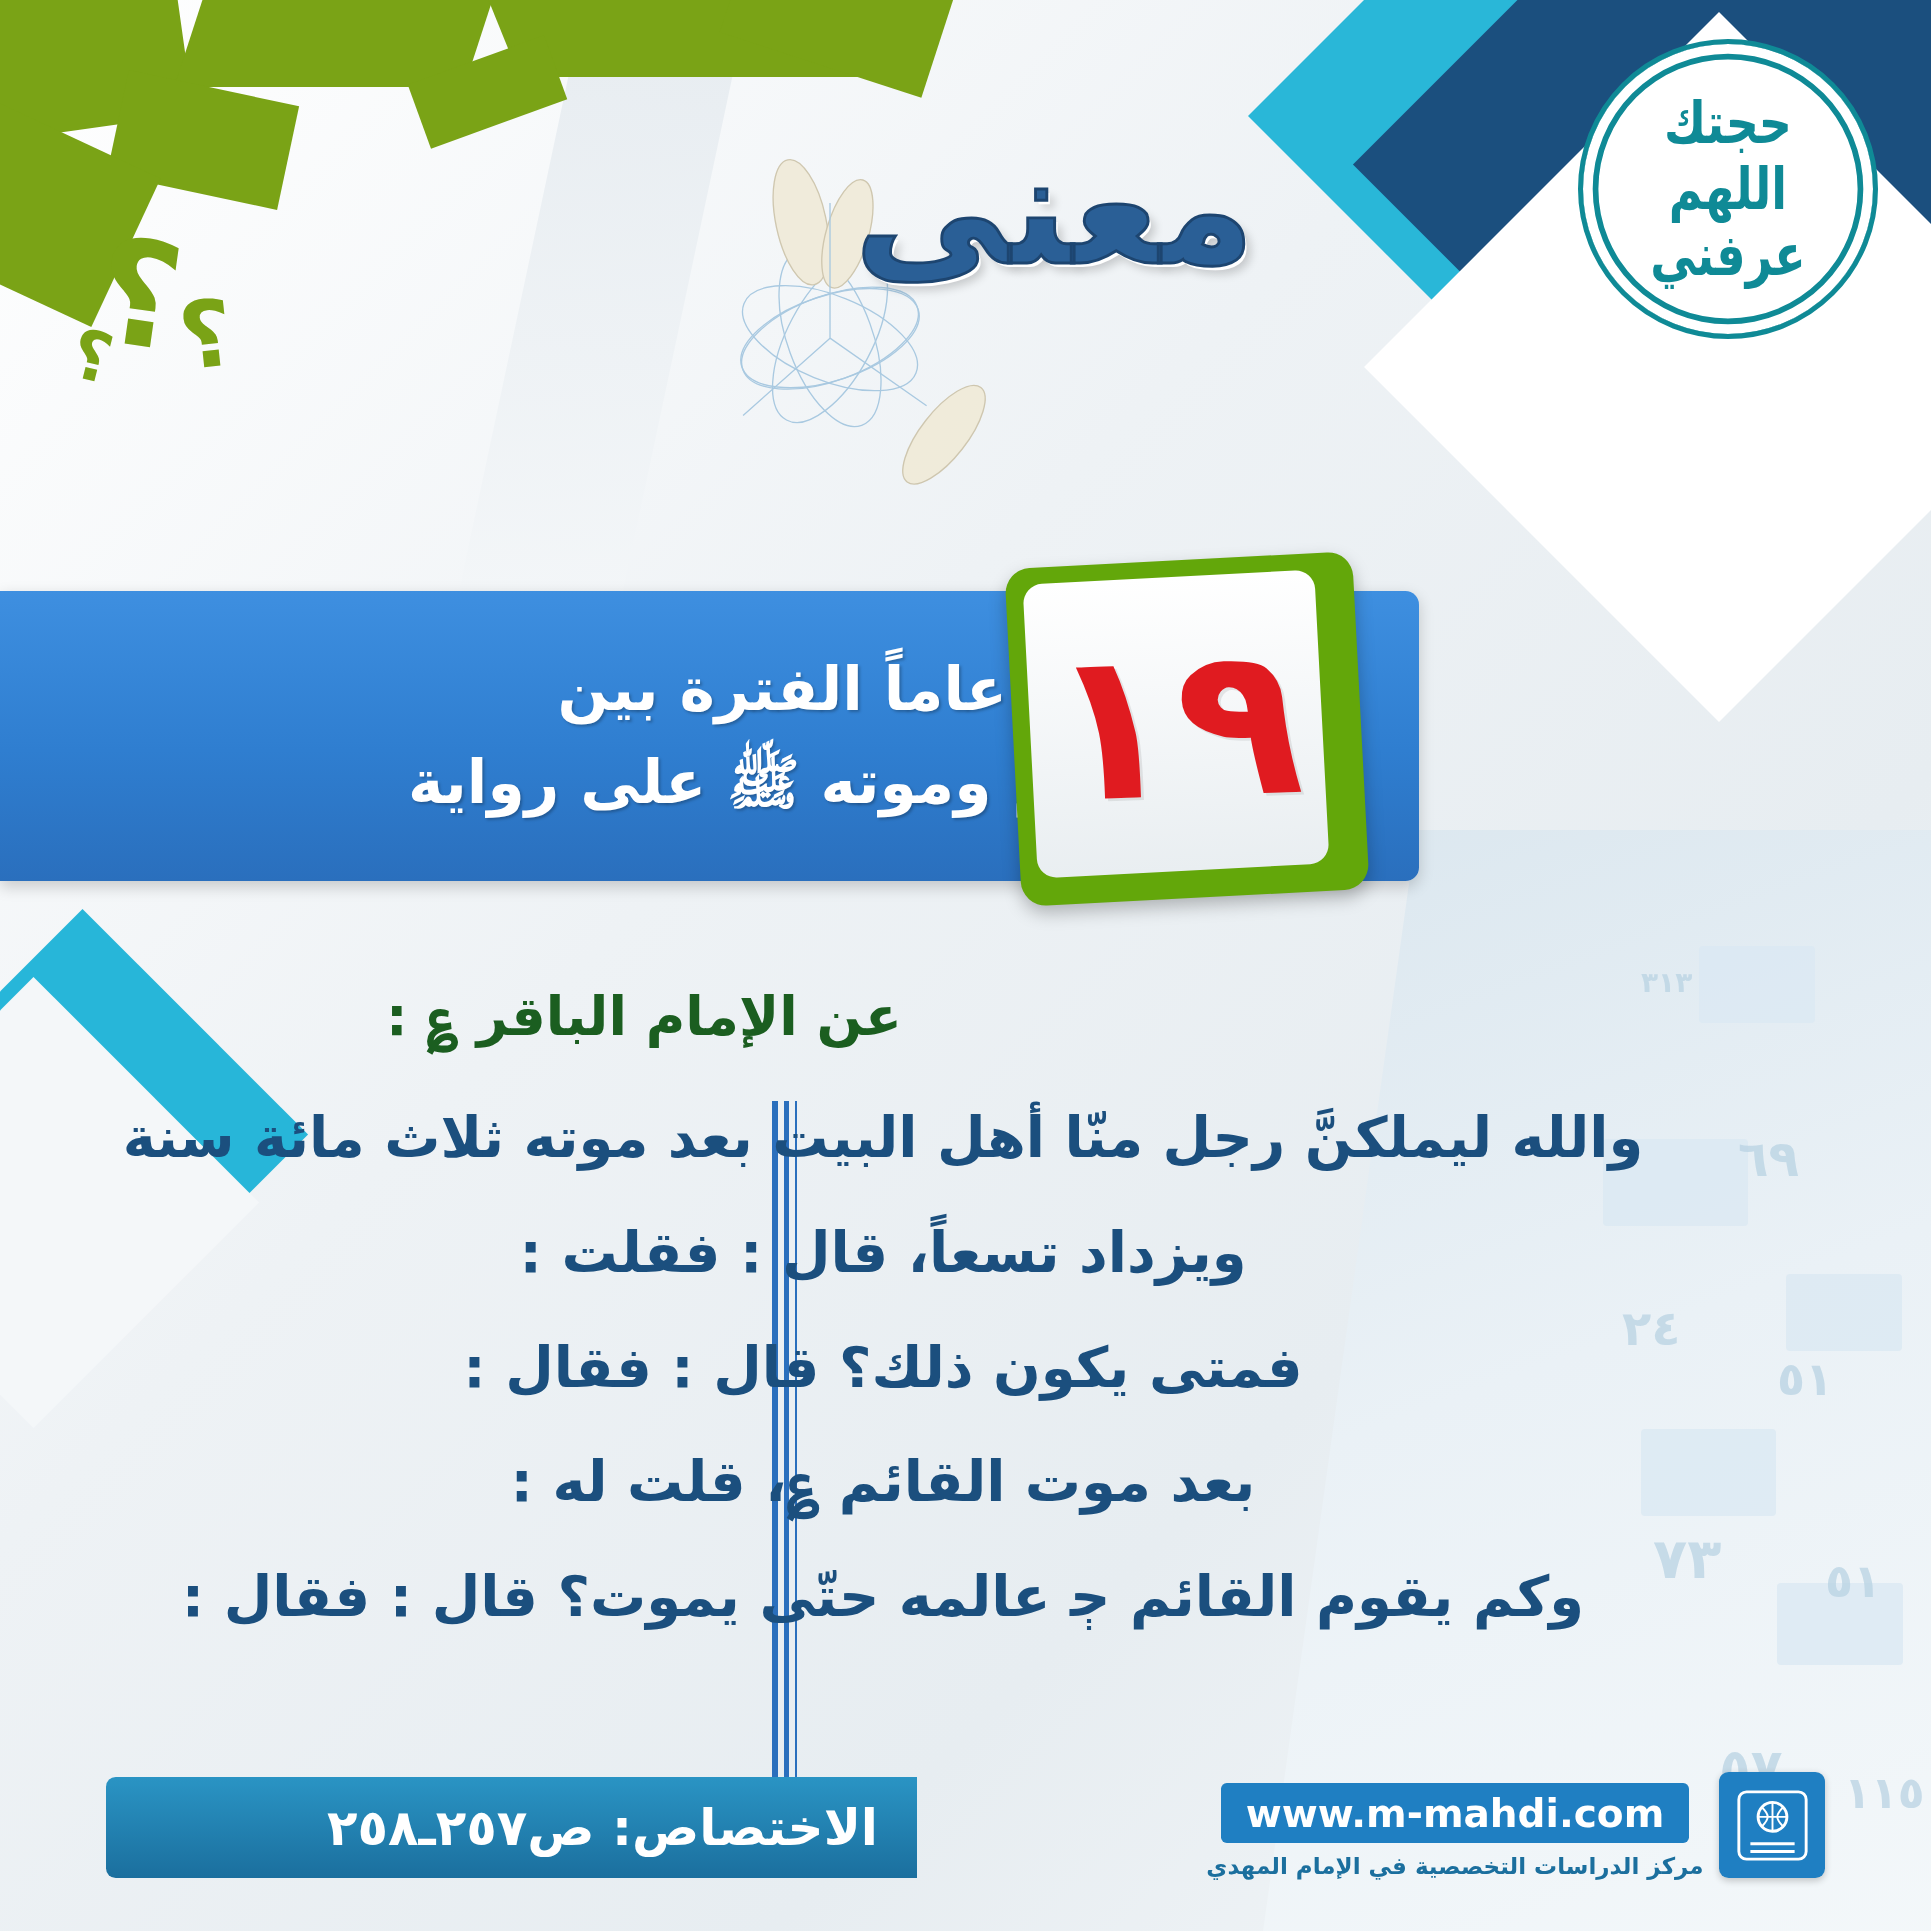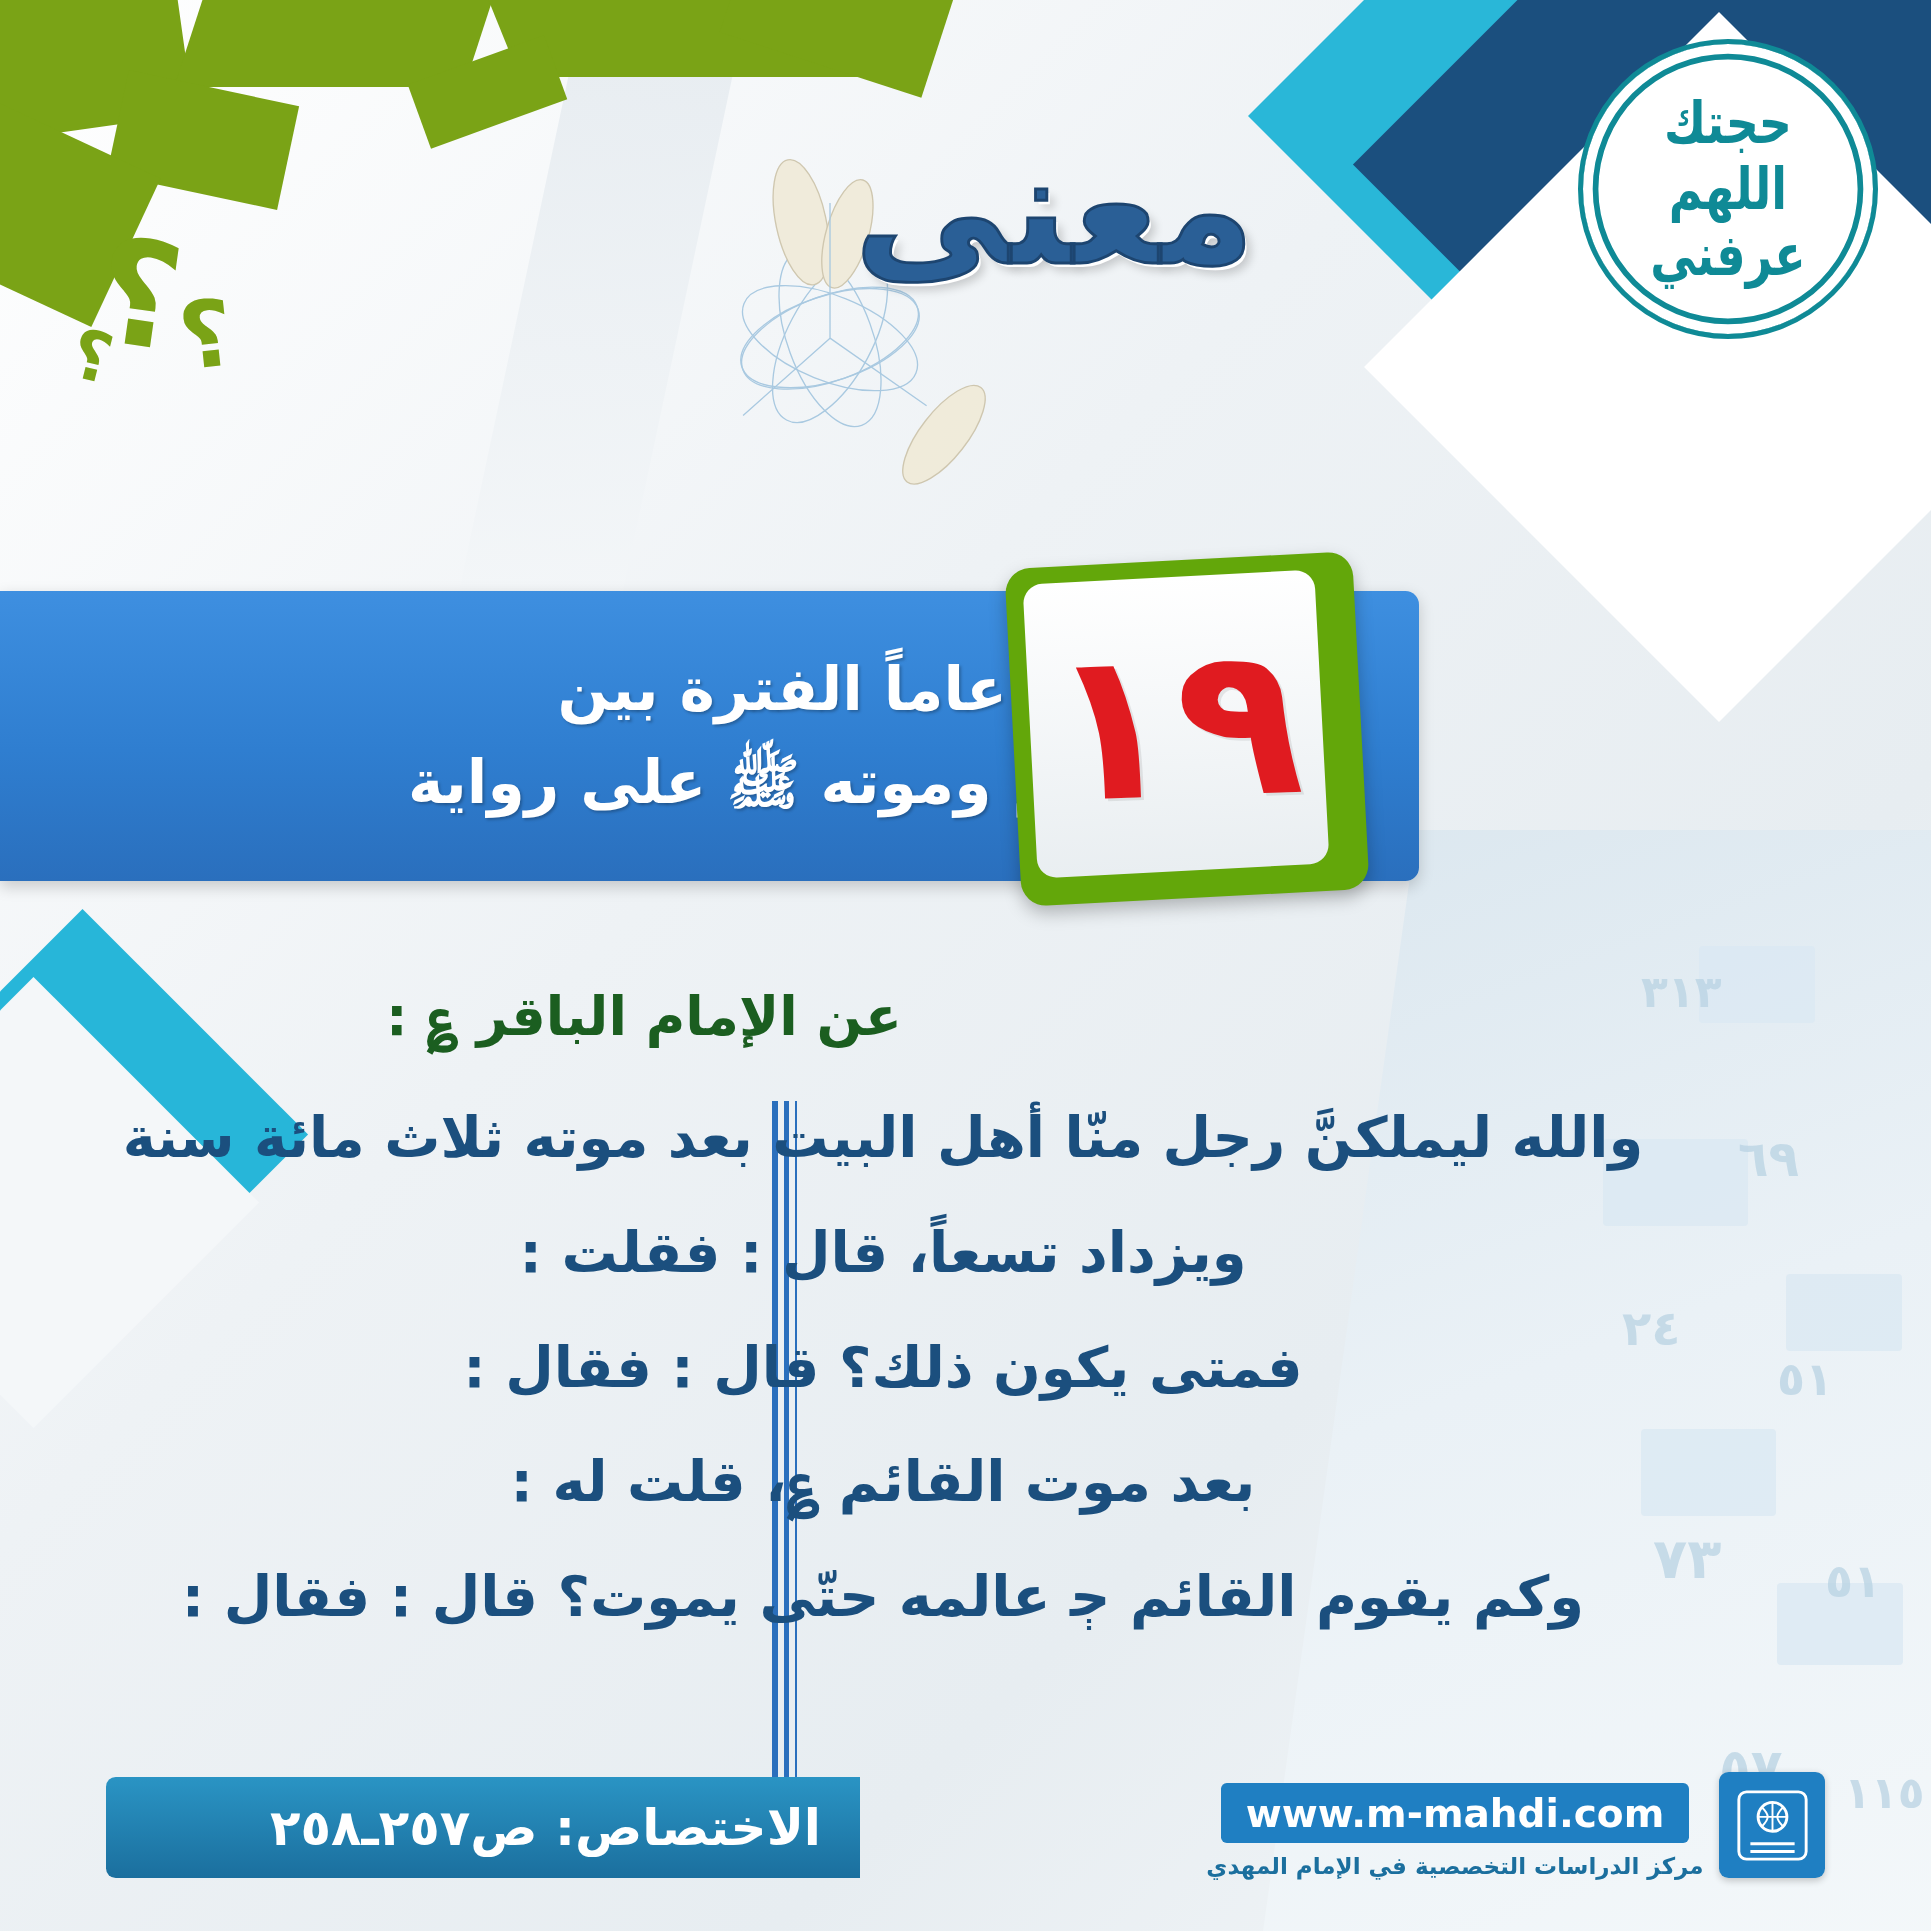--- a/index.html
+++ b/index.html
@@ -169,21 +169,21 @@
     white-space:nowrap;
   }
   .body-line .red{color:#e01b20;}
   .rule-deco{
     position:absolute;top:1101px;left:772px;width:25px;height:695px;
     background:repeating-linear-gradient(90deg,#2a6fbd 0 5.8px,transparent 5.8px 11.6px);
   }
 
   
   .src-bar{
-    position:absolute;left:106px;bottom:53px;width:754px;height:101px;
+    position:absolute;left:106px;bottom:53px;width:811px;height:101px;
     background:linear-gradient(180deg,#2a94c4,#1b6f9e);
     border-radius:9.7px 0 0 9.7px;
     display:flex;align-items:center;justify-content:flex-start;
     padding-right:39px;box-sizing:border-box;direction:rtl;
   }
   .src-bar span{color:#ffffff;font-size:50px;font-weight:bold;}
   .site-badge{
     position:absolute;right:106px;bottom:53px;height:106px;
     display:flex;align-items:center;direction:rtl;
   }
@@ -226,21 +226,21 @@
   <div class="qmark q1">؟</div>
   <div class="qmark q2">؟</div>
   <div class="qmark q3">؟</div>
 
   <div class="np-box" style="left:1699px;top:946px;width:116px;height:77px;"></div>
   <div class="np-box" style="left:1603px;top:1139px;width:145px;height:87px;"></div>
   <div class="np-box" style="left:1786px;top:1274px;width:116px;height:77px;"></div>
   <div class="np-box" style="left:1641px;top:1429px;width:135px;height:87px;"></div>
   <div class="np-box" style="left:1777px;top:1583px;width:126px;height:82px;"></div>
 
-  <div class="numpat" style="left:1641px;top:966px;font-size:44px;">٣١٣</div>
+  <div class="numpat" style="left:1641px;top:966px;font-size:28px;">٣١٣</div>
   <div class="numpat" style="left:1738px;top:1130px;font-size:50px;">٦٩</div>
   <div class="numpat" style="left:1622px;top:1284px;font-size:48px;margin-top:16px;">٢٤</div>
   <div class="numpat" style="left:1777px;top:1352px;font-size:46px;">٥١</div>
   <div class="numpat" style="left:1653px;top:1526px;font-size:56px;">٧٣</div>
   <div class="numpat" style="left:1825px;top:1554px;font-size:46px;">٥١</div>
   <div class="numpat" style="left:1719px;top:1738px;font-size:52px;">٥٧</div>
   <div class="numpat" style="left:1844px;top:1767px;font-size:44px;">١١٥</div>
   <div class="numpat" style="left:1738px;top:1825px;font-size:48px;">٩٠</div>
 
   <div class="seal">

